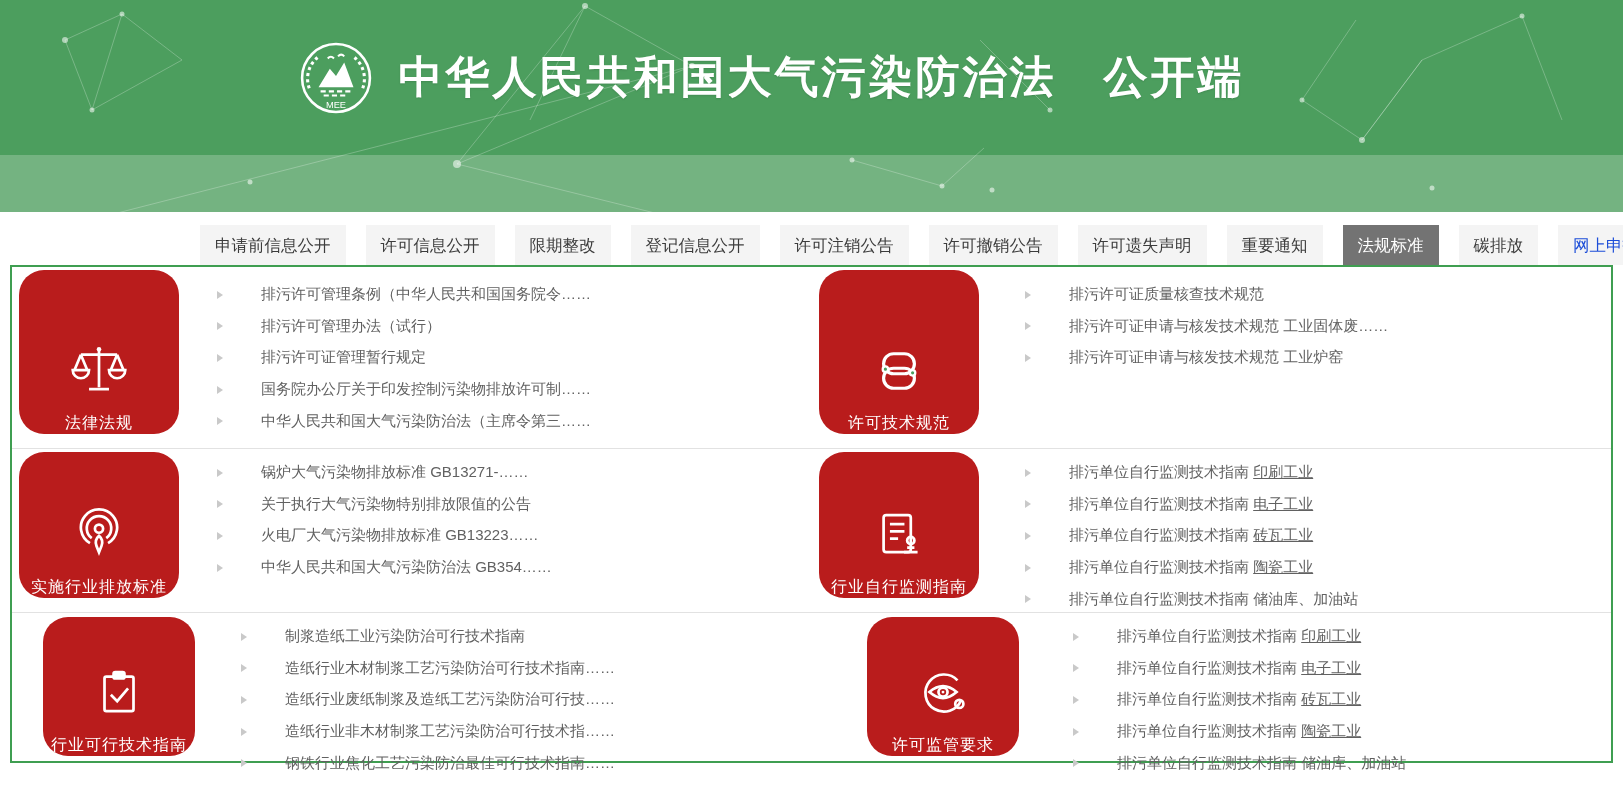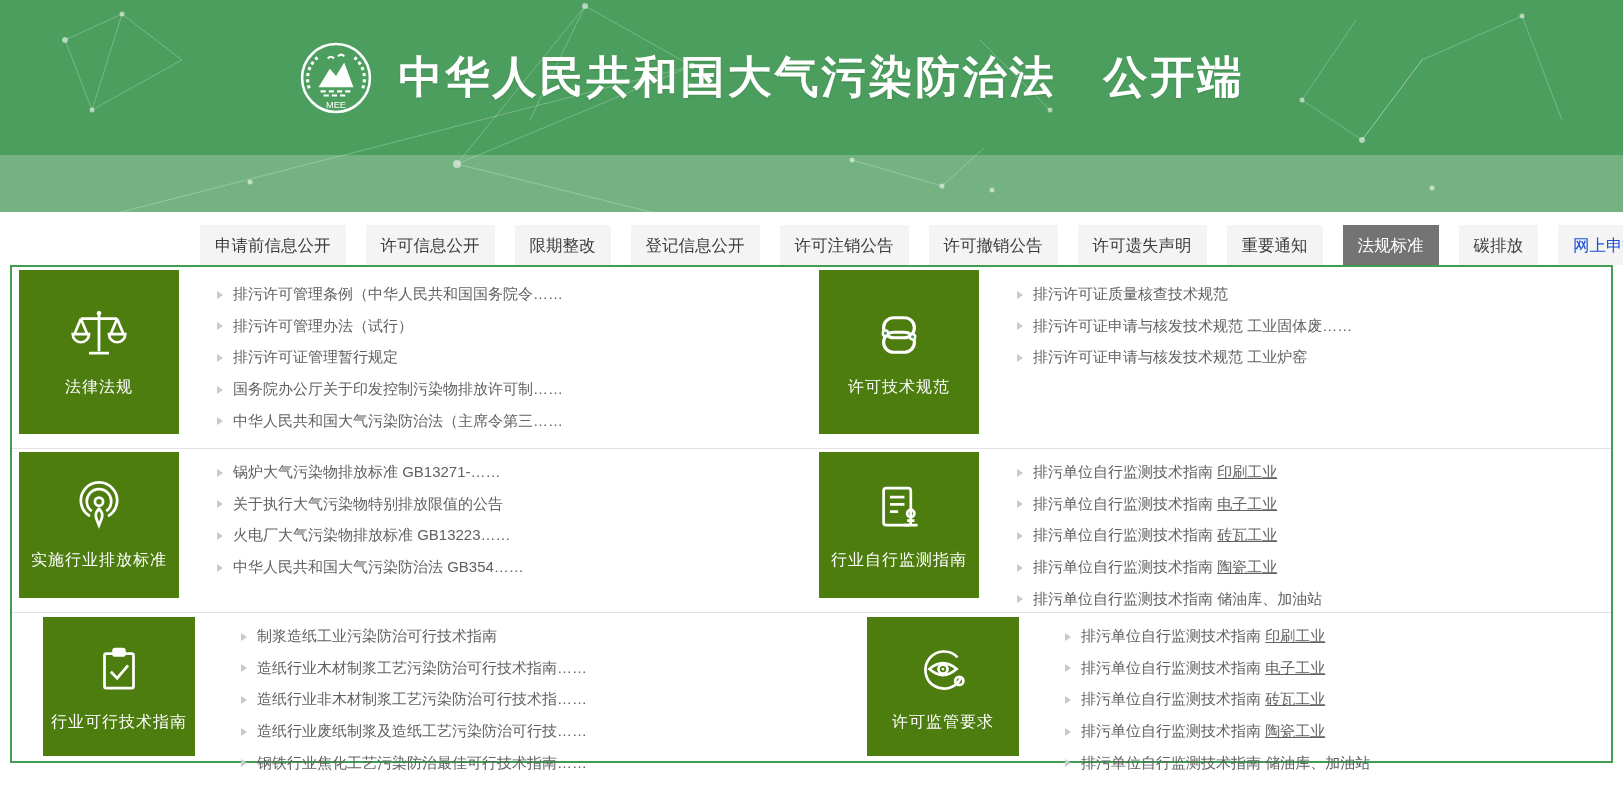--- a/index.html
+++ b/index.html
@@ -36,30 +36,30 @@
   .tab.orange { color:#1d4ed8; }
   .more { margin-left:auto; font-size:18px; color:#3A3A3A; cursor:pointer; white-space:nowrap; }
   
   .panel { margin:0 10px; border:2px solid #3F9E51; background:#fff; }
   .row { display:flex; }
   .row + .row { border-top:1px solid #E2E2E2; }
   .row1 { height:181px; } .row2 { height:164px; } .row3 { height:149px; }
   .box-col  { width:167px; flex:none; padding:3px 0 14px 7px; }
   .row3 .box-col { padding:4px 8px 5px 7px;margin-left:24px; }
   .cat-box {
-    height:100%; background:#4d7c0f; color:#fff; cursor:pointer;
-    display:flex; flex-direction:column; align-items:center; justify-content:center;
+    height:100%; background:#b91c1c; color:#fff; cursor:pointer;
+    display:flex; flex-direction:column; align-items:center; justify-content:flex-end;border-radius:25px;
   }
   .cat-box .icon { margin-bottom:13px; line-height:0; }
   .cat-label { font-size:16px; letter-spacing:1px; white-space:nowrap; }
   .list-col { padding:12px 0 0 38px; }
   .row2 .list-col, .row3 .list-col { padding-top:8px; }
   .list-left { width:633px; flex:none; }
-  .list-right { flex:1; }
-  .list-item { height:31.6px; display:flex; align-items:center; color:#616161; font-size:15px; cursor:pointer; }
+  .list-right { flex:1;margin-left:8px; }
+  .list-item { height:31.6px; display:flex; align-items:center; color:#616161; font-size:15px; cursor:pointer;gap:28px; }
   .tri {
     width:0; height:0; flex:none; margin-right:10px;
     border-left:6px solid #C9C9C9; border-top:4.5px solid transparent; border-bottom:4.5px solid transparent;
   }
   .u { text-decoration:underline; }
   .item-text { white-space:nowrap; }
 </style>
 </head>
 <body>
 
@@ -286,25 +286,25 @@
       <div class="list-item">
           <span class="tri"></span>
           <span class="item-text"><span>制浆造纸工业污染防治可行技术指南</span><span class="u"></span></span>
         </div>
       <div class="list-item">
           <span class="tri"></span>
           <span class="item-text"><span>造纸行业木材制浆工艺污染防治可行技术指南……</span><span class="u"></span></span>
         </div>
       <div class="list-item">
           <span class="tri"></span>
+          <span class="item-text"><span>造纸行业废纸制浆及造纸工艺污染防治可行技……</span><span class="u"></span></span>
+        </div>
+      <div class="list-item">
+          <span class="tri"></span>
           <span class="item-text"><span>造纸行业非木材制浆工艺污染防治可行技术指……</span><span class="u"></span></span>
-        </div>
-      <div class="list-item">
-          <span class="tri"></span>
-          <span class="item-text"><span>造纸行业废纸制浆及造纸工艺污染防治可行技……</span><span class="u"></span></span>
         </div>
       <div class="list-item">
           <span class="tri"></span>
           <span class="item-text"><span>钢铁行业焦化工艺污染防治最佳可行技术指南……</span><span class="u"></span></span>
         </div>
     </div>
     <div class="box-col">
       <div class="cat-box">
         <span class="icon">
           <svg width="58" height="58" viewBox="0 0 64 64" fill="none" stroke="#fff" stroke-width="3">

